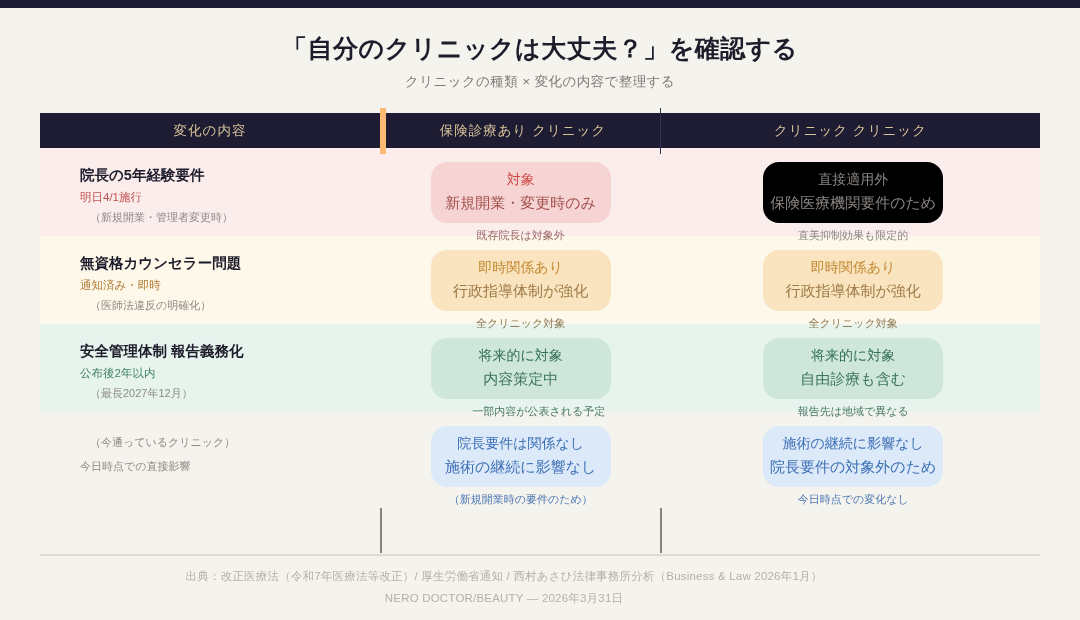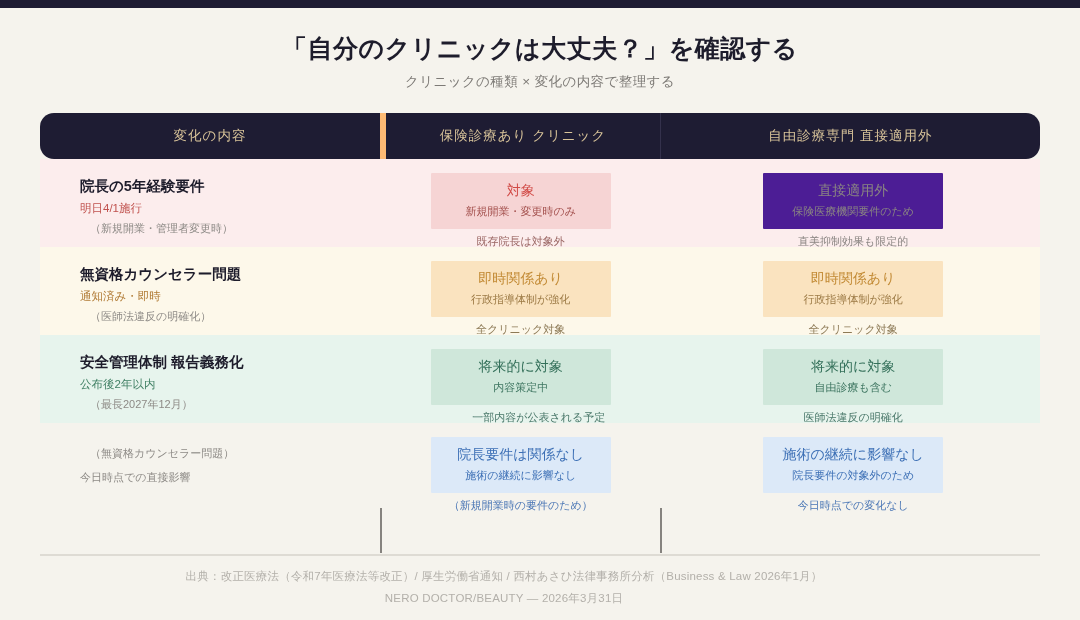--- a/index.html
+++ b/index.html
@@ -44,23 +44,22 @@
   }
 
   .table {
     margin: 22px 40px 0 40px;
     width: 1000px;
     position: relative;
   }
   .thead {
     display: flex;
     background: #1e1c33;
-    height: 46px;
+    height: 35px;
     align-items: center;
-    border-radius: 14px;
   }
   .th {
     font-size: 13.5px;
     color: #d9c49a;
     text-align: center;
     letter-spacing: 1px;
     line-height: 46px;
     height: 46px;
   }
   .th.c0 { width: 340px; }
@@ -97,31 +96,31 @@
     margin-top: 5px;
     font-size: 11px;
     color: #8d8a86;
     padding-left: 10px;
     line-height: 1.3;
   }
   .lbl-note.nopad { padding-left: 0; margin-top: 9px; }
 
   .pill {
     width: 180px;
-    border-radius: 1px;
+    border-radius: 16px;
     padding: 9px 6px 10px 6px;
     text-align: center;
   }
   .pill-main {
     font-size: 14px;
     line-height: 1.25;
   }
   .pill-sub {
     margin-top: 5px;
-    font-size: 11px;
+    font-size: 15px;
     line-height: 1.25;
   }
   .under {
     margin-top: 6px;
     font-size: 11px;
     text-align: center;
     line-height: 1.2;
   }
 
   .vline {
@@ -158,38 +157,38 @@
   <div class="head">
     <div class="title">「自分のクリニックは大丈夫？」を確認する</div>
     <div class="subtitle">クリニックの種類 × 変化の内容で整理する</div>
   </div>
 
   <div class="table">
 
     <div class="thead">
       <div class="th c0">変化の内容</div>
       <div class="th c1">保険診療あり クリニック</div>
-      <div class="th c2">自由診療専門 直接適用外</div>
+      <div class="th c2">クリニック クリニック</div>
     </div>
 
     <div class="row r0" style="background: rgb(252, 237, 237);">
       <div class="cell0">
         <div class="lbl-title">院長の5年経験要件</div>
         <div class="lbl-sub" style="color: rgb(192, 82, 78);">明日4/1施行</div>
         <div class="lbl-note">（新規開業・管理者変更時）</div>
       </div>
       <div class="cell1">
         <div class="pill" style="background: rgb(246, 212, 212);">
           <div class="pill-main" style="color: rgb(209, 74, 70);">対象</div>
           <div class="pill-sub" style="color: rgb(163, 80, 77);">新規開業・変更時のみ</div>
         </div>
         <div class="under" style="color: rgb(154, 102, 99);">既存院長は対象外</div>
       </div>
       <div class="cell2">
-        <div class="pill" style="background: #4c1d95;">
+        <div class="pill" style="background: #000000;">
           <div class="pill-main" style="color: rgb(138, 133, 130);">直接適用外</div>
           <div class="pill-sub" style="color: rgb(138, 133, 130);">保険医療機関要件のため</div>
         </div>
         <div class="under" style="color: rgb(138, 133, 130);">直美抑制効果も限定的</div>
       </div>
     </div>
 
     <div class="row r1" style="background: rgb(253, 248, 234);">
       <div class="cell0">
         <div class="lbl-title">無資格カウンセラー問題</div>
@@ -223,27 +222,27 @@
           <div class="pill-main" style="color: rgb(52, 112, 90);">将来的に対象</div>
           <div class="pill-sub" style="color: rgb(61, 117, 96);">内容策定中</div>
         </div>
         <div class="under" style="color: rgb(74, 120, 106); margin-left: 36px;">一部内容が公表される予定</div>
       </div>
       <div class="cell2">
         <div class="pill" style="background: rgb(207, 231, 218);">
           <div class="pill-main" style="color: rgb(52, 112, 90);">将来的に対象</div>
           <div class="pill-sub" style="color: rgb(61, 117, 96);">自由診療も含む</div>
         </div>
-        <div class="under" style="color: rgb(74, 120, 106);">医師法違反の明確化</div>
+        <div class="under" style="color: rgb(74, 120, 106);">報告先は地域で異なる</div>
       </div>
     </div>
 
     <div class="row r3" style="background: rgb(245, 243, 237);">
       <div class="cell0">
-        <div class="lbl-note" style="color: rgb(141, 138, 134);">（無資格カウンセラー問題）</div>
+        <div class="lbl-note" style="color: rgb(141, 138, 134);">（今通っているクリニック）</div>
         <div class="lbl-note nopad">今日時点での直接影響</div>
       </div>
       <div class="cell1">
         <div class="pill" style="background: rgb(220, 233, 248);">
           <div class="pill-main" style="color: rgb(60, 111, 181);">院長要件は関係なし</div>
           <div class="pill-sub" style="color: rgb(60, 111, 181);">施術の継続に影響なし</div>
         </div>
         <div class="under" style="color: rgb(74, 118, 181);">（新規開業時の要件のため）</div>
       </div>
       <div class="cell2">

